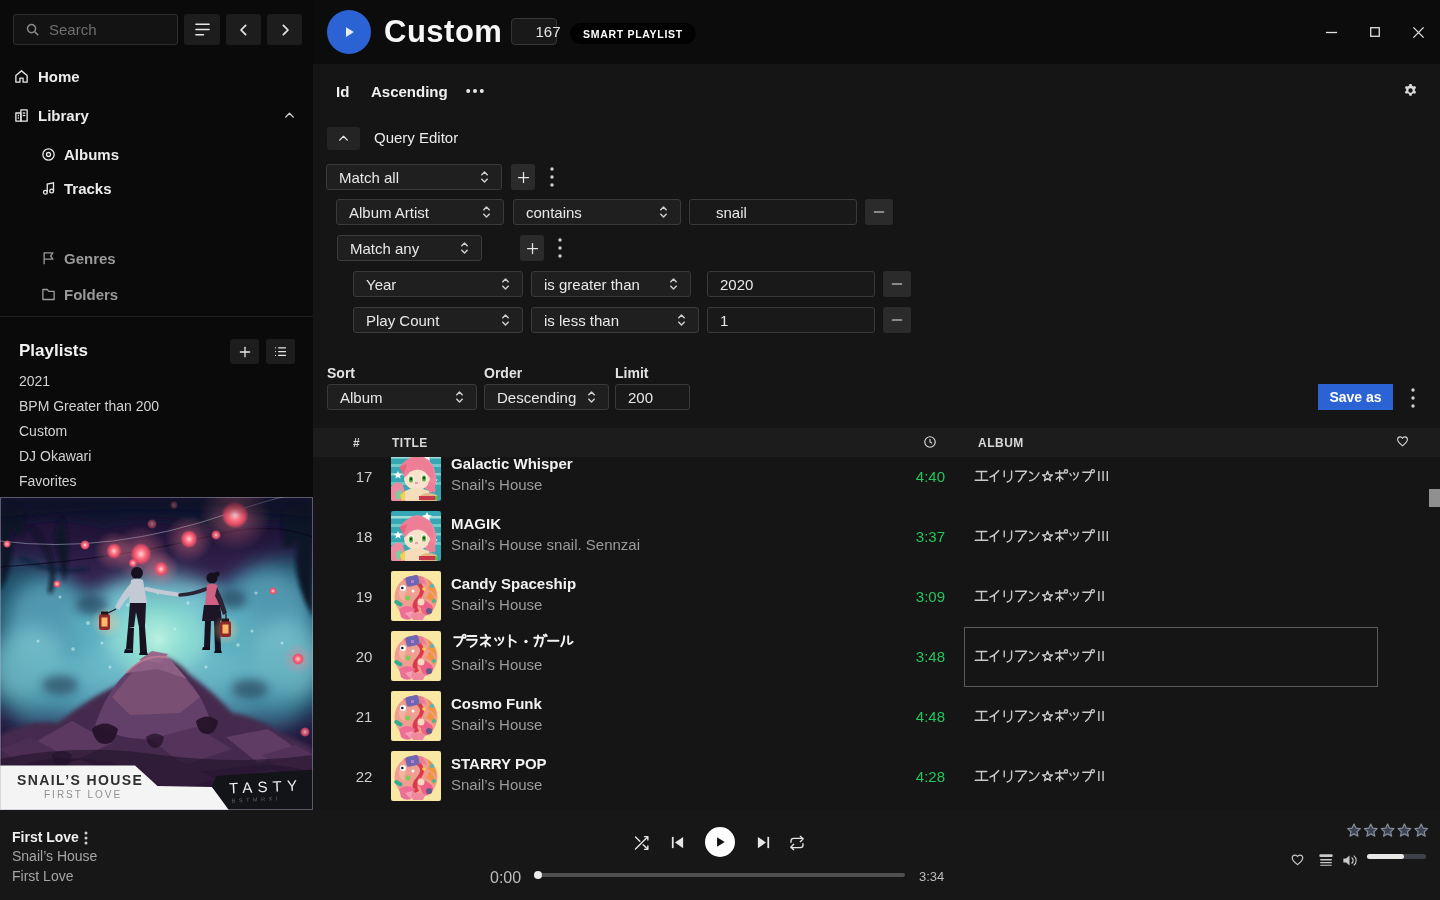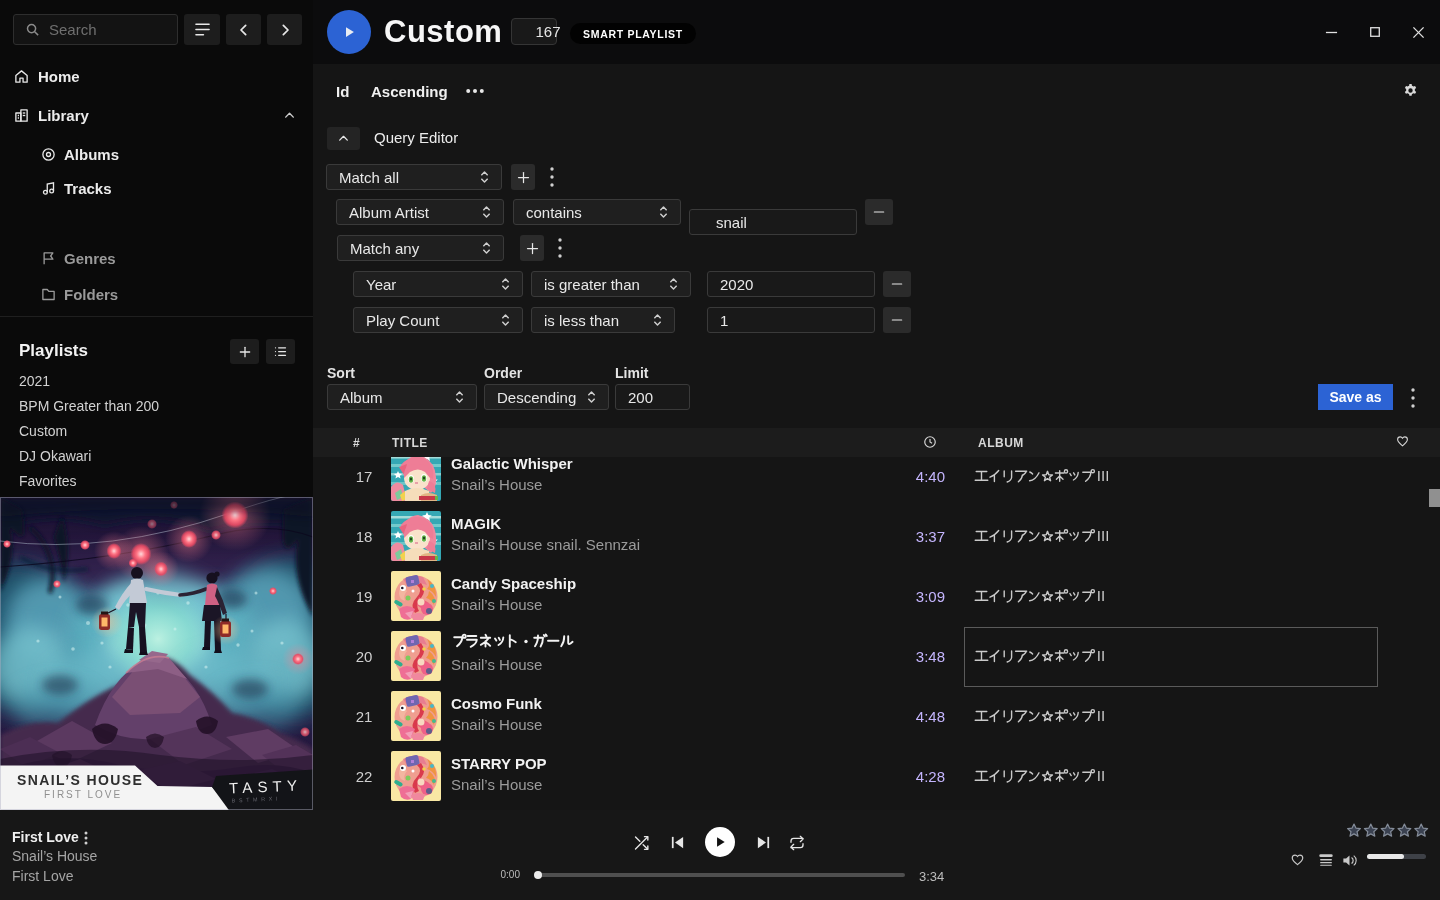--- a/index.html
+++ b/index.html
@@ -63,21 +63,21 @@
   
   #thead { position:absolute; left:0; top:428px; width:1127px; height:29px; background:#1c1c1c;
            color:#d8d8d8; font-size:12px; font-weight:bold; }
   .trow { position:absolute; left:0; width:1127px; height:60px; }
   .tnum { position:absolute; left:36px; width:30px; top:0; height:60px; display:flex; align-items:center; justify-content:center;
           color:#cfcfcf; font-size:15px; }
   .thumb { position:absolute; left:78px; top:5px; width:50px; height:50px; border-radius:2px; overflow:hidden; }
   .ttitle { position:absolute; left:138px; top:9px; font-size:15px; font-weight:bold; color:#f2f2f2; }
   .tartist { position:absolute; left:138px; top:30px; font-size:15px; color:#9b9b9b; }
   .tdur { position:absolute; left:570px; width:62px; top:0; height:60px; display:flex; align-items:center; justify-content:flex-end;
-          color:#c4b5fd; font-size:15px; }
+          color:#22c55e; font-size:15px; }
   .talbum { position:absolute; left:661px; top:0; height:60px; display:flex; align-items:center; color:#c9c9c9; font-size:15px; }
 
   
   #player { position:absolute; left:0; top:810px; width:1440px; height:90px; background:#171717; }
 </style>
 </head>
 <body>
 <div id="app">
   <svg width="0" height="0" style="position:absolute;">
     <defs>
@@ -259,28 +259,28 @@
           <polyline points="1.5,6 5,2.5 8.5,6"></polyline>
           <polyline points="1.5,10 5,13.5 8.5,10"></polyline>
         </svg>
     </div>
     <div class="ctrl" style="left:200px; top:199px; width:168px;">contains
       <svg class="updown" width="9" height="15" viewBox="0 0 10 16" fill="none" stroke="#cfcfcf" stroke-width="1.6" stroke-linejoin="round">
           <polyline points="1.5,6 5,2.5 8.5,6"></polyline>
           <polyline points="1.5,10 5,13.5 8.5,10"></polyline>
         </svg>
     </div>
-    <div class="ctrl" style="left:376px; top:209px; width:168px; background:#191919;padding-left:26px;">snail</div>
+    <div class="ctrl" style="left:376px; top:199px; width:168px; background:#191919;padding-left:26px;">snail</div>
     <div class="mini" style="left:552px; top:199px;">
       <svg width="14" height="14" viewBox="0 0 24 24" stroke="#e8e8e8" stroke-width="2" stroke-linecap="round">
           <line x1="4" y1="12" x2="20" y2="12"></line>
         </svg>
     </div>
 
-    <div class="ctrl" style="left:24px; top:235px; width:167px;">Match any
+    <div class="ctrl" style="left:24px; top:235px; width:145px;">Match any
       <svg class="updown" width="9" height="15" viewBox="0 0 10 16" fill="none" stroke="#cfcfcf" stroke-width="1.6" stroke-linejoin="round">
           <polyline points="1.5,6 5,2.5 8.5,6"></polyline>
           <polyline points="1.5,10 5,13.5 8.5,10"></polyline>
         </svg>
     </div>
     <div class="mini" style="left:207px; top:235px; width:24px;">
       <svg width="15" height="15" viewBox="0 0 24 24" stroke="#e8e8e8" stroke-width="2" stroke-linecap="round">
           <line x1="12" y1="4" x2="12" y2="20"></line>
           <line x1="4" y1="12" x2="20" y2="12"></line>
         </svg>
@@ -309,21 +309,21 @@
           <line x1="4" y1="12" x2="20" y2="12"></line>
         </svg>
     </div>
 
     <div class="ctrl" style="left:40px; top:307px; width:170px;">Play Count
       <svg class="updown" width="9" height="15" viewBox="0 0 10 16" fill="none" stroke="#cfcfcf" stroke-width="1.6" stroke-linejoin="round">
           <polyline points="1.5,6 5,2.5 8.5,6"></polyline>
           <polyline points="1.5,10 5,13.5 8.5,10"></polyline>
         </svg>
     </div>
-    <div class="ctrl" style="left:218px; top:307px; width:144px;">is less than
+    <div class="ctrl" style="left:218px; top:307px; width:168px;">is less than
       <svg class="updown" width="9" height="15" viewBox="0 0 10 16" fill="none" stroke="#cfcfcf" stroke-width="1.6" stroke-linejoin="round">
           <polyline points="1.5,6 5,2.5 8.5,6"></polyline>
           <polyline points="1.5,10 5,13.5 8.5,10"></polyline>
         </svg>
     </div>
     <div class="ctrl" style="left:394px; top:307px; width:168px; background:#191919;">1</div>
     <div class="mini" style="left:570px; top:307px;">
       <svg width="14" height="14" viewBox="0 0 24 24" stroke="#e8e8e8" stroke-width="2" stroke-linecap="round">
           <line x1="4" y1="12" x2="20" y2="12"></line>
         </svg>
@@ -834,21 +834,21 @@
         <rect x="18.2" y="3" width="2.8" height="18"></rect>
         <path d="M3 3 L16 12 L3 21 Z"></path>
       </svg>
     <svg class="abs" style="left:789px; top:25px;" width="16" height="16" viewBox="0 0 24 24" fill="none" stroke="#e6e6e6" stroke-width="2" stroke-linecap="round" stroke-linejoin="round">
       <path d="M17 2 L21 6 L17 10"></path>
         <path d="M3 11 V9 a4 4 0 0 1 4-4 h14"></path>
         <path d="M7 22 L3 18 L7 14"></path>
         <path d="M21 13 v2 a4 4 0 0 1 -4 4 H3"></path>
     </svg>
 
-    <div class="abs" style="left:490px; top:59px; width:30px; text-align:right; font-size:10px; color:#bdbdbd;">0:00</div>
+    <div class="abs" style="left:490px; top:59px; width:30px; text-align:right; font-size:16px; color:#bdbdbd;">0:00</div>
     <div class="abs" style="left:535px; top:63px; width:370px; height:4px; border-radius:2px; background:#4f4f4f;"></div>
     <div class="abs" style="left:534px; top:61px; width:8px; height:8px; border-radius:50%; background:#ececec;"></div>
     <div class="abs" style="left:919px; top:59px; font-size:13px; color:#bdbdbd;">3:34</div>
 
     <svg class="abs" style="left:1346px; top:12px;" width="86" height="17" viewBox="0 0 86 17" fill="#3a4150" stroke="#848c99" stroke-width="1.2" stroke-linejoin="round">
       <path d="M8 2 L9.9 6.1 L14.4 6.6 L11 9.7 L12 14.1 L8 11.9 L4 14.1 L5 9.7 L1.6 6.6 L6.1 6.1 Z"></path>
       <path d="M24.8 2 L26.7 6.1 L31.2 6.6 L27.8 9.7 L28.8 14.1 L24.8 11.9 L20.8 14.1 L21.8 9.7 L18.4 6.6 L22.9 6.1 Z"></path>
       <path d="M41.6 2 L43.5 6.1 L48 6.6 L44.6 9.7 L45.6 14.1 L41.6 11.9 L37.6 14.1 L38.6 9.7 L35.2 6.6 L39.7 6.1 Z"></path>
       <path d="M58.4 2 L60.3 6.1 L64.8 6.6 L61.4 9.7 L62.4 14.1 L58.4 11.9 L54.4 14.1 L55.4 9.7 L52 6.6 L56.5 6.1 Z"></path>
       <path d="M75.2 2 L77.1 6.1 L81.6 6.6 L78.2 9.7 L79.2 14.1 L75.2 11.9 L71.2 14.1 L72.2 9.7 L68.8 6.6 L73.3 6.1 Z"></path>

